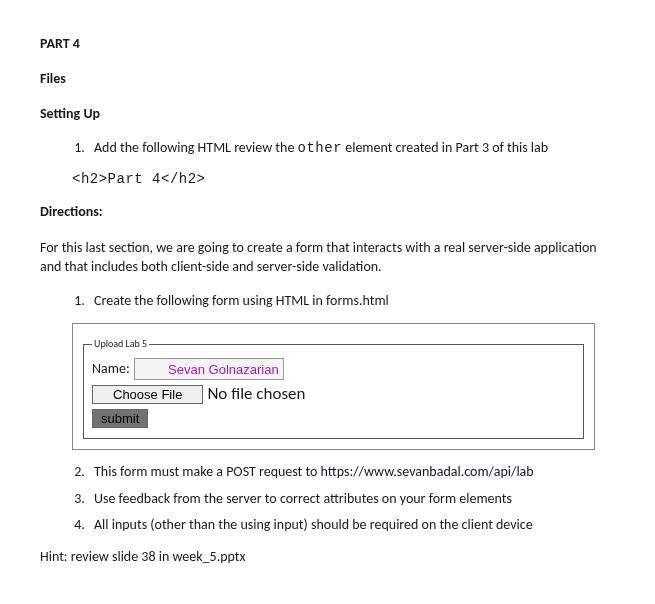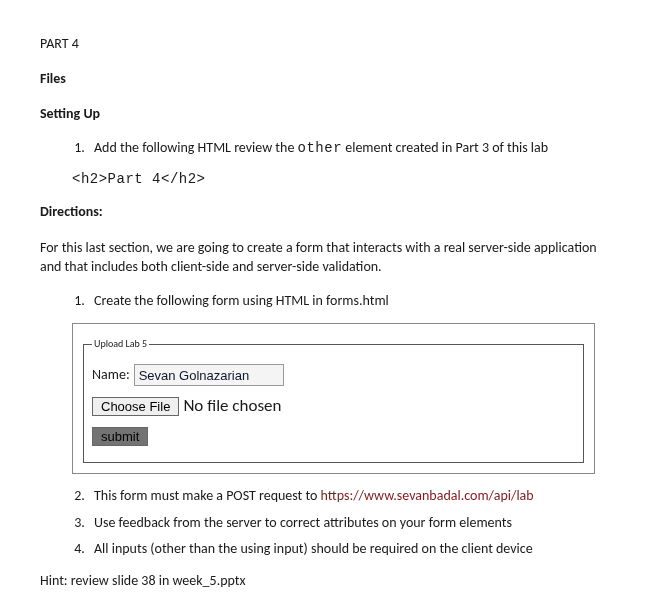--- a/index.html
+++ b/index.html
@@ -6,21 +6,21 @@
       font-family: Calibri, Arial, sans-serif;
       font-size: 14px;
       color: #1a1a1a;
       margin: 0;
       padding: 36px 40px;
       width: 655px;
       box-sizing: border-box;
       line-height: 1.2;
     }
     .section-title {
-      font-weight: normal;
+      font-weight: bold;
       margin: 0 0 18px 0;
     }
     .sub-title {
       font-weight: bold;
       margin: 12px 0 18px 0;
     }
     ol.outer {
       margin: 0 0 14px 0;
       padding-left: 48px;
     }
@@ -49,54 +49,55 @@
     fieldset.demo {
       border: 1px solid #555;
       margin: 0;
       padding: 4px 8px 6px 8px;
     }
     fieldset.demo legend {
       padding: 0 2px;
       font-size: 10px;
     }
     .row {
-      margin: 10px 0;
+      margin: 4px 0;
       display: flex;
       align-items: center;
       gap: 4px;
       font-size: 14px;
     }
     .text-input {
       height: 18px;
       border: 1px solid #999;
       background: #f4f4f4;
       padding: 1px 4px;
       font-size: 13px;
-      color: #0f172a;
+      color: #a21caf;
       width: 140px;
+      text-align: right;
     }
     .file-btn {
       border: 1px solid #666;
       background: #efefef;
       font-size: 13px;
-      padding: 1px 8px;
+      padding: 1px 20px;
       font-family: Arial, sans-serif;
     }
     .file-label {
       font-size: 17px;
     }
     .submit-btn {
       border: 1px solid #666;
       background: #737373;
       font-size: 13px;
       padding: 1px 8px;
       font-family: Arial, sans-serif;
     }
     a.link {
-      color: #7f1d1d;
+      color: #0f172a;
       text-decoration: none;
     }
   </style>
 </head>
 <body>
 
 <p class="section-title">PART 4</p>
 
 <p class="sub-title">Files</p>
 

